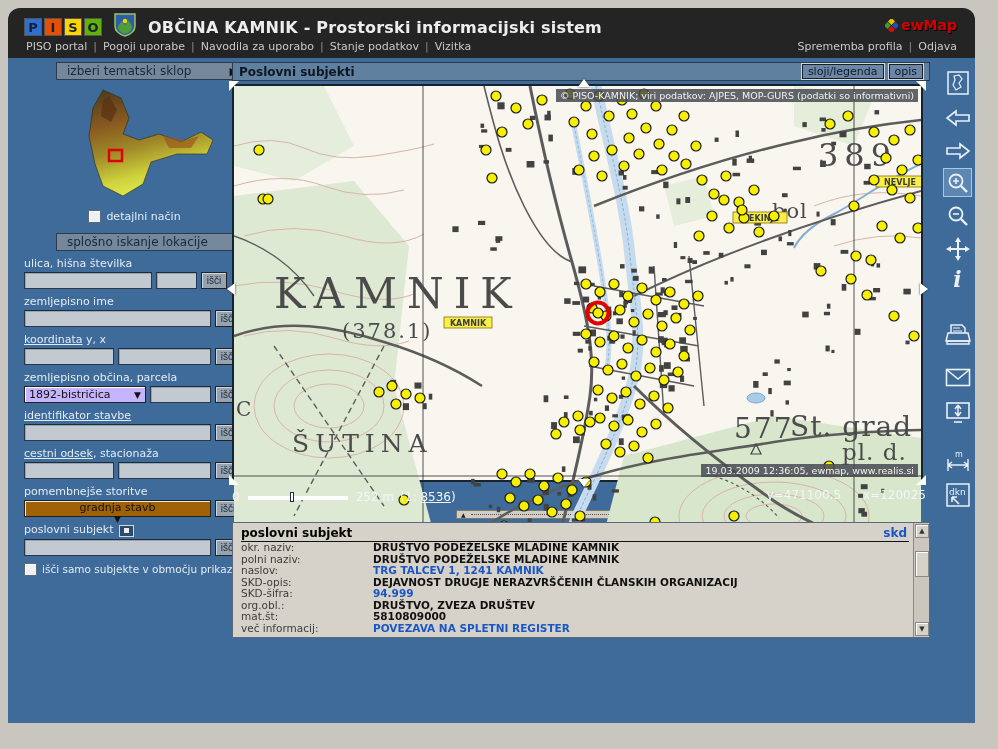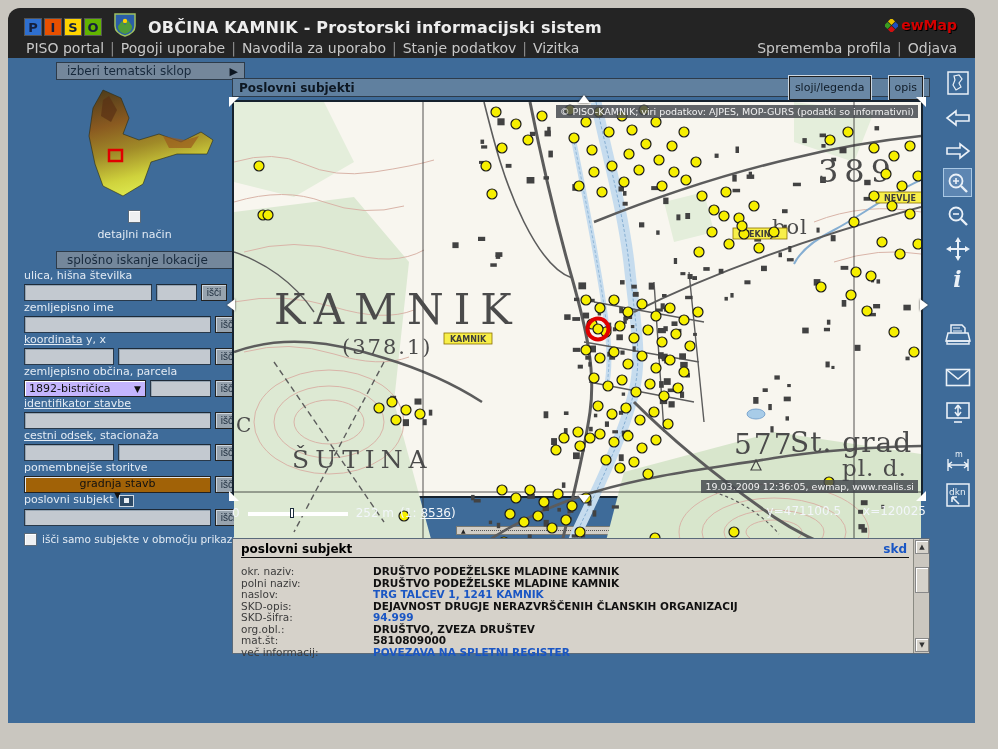--- a/index.html
+++ b/index.html
@@ -10,56 +10,56 @@
   
   .hdr { position:absolute; left:0; top:0; width:100%; height:50px; background:#242424; border-radius:12px 12px 0 0; }
   .hdr-row { position:absolute; left:16px; top:6px; height:26px; display:flex; align-items:center; gap:6px; }
   .piso-logo { display:flex; gap:2px; }
   .piso-box { width:18px; height:18px; display:flex; align-items:center; justify-content:center;
               font-weight:bold; font-size:13px; color:#15203d; border:1px solid #555; }
   .crest { margin-left:6px; }
   .hdr-title { color:#ededed; font-weight:bold; font-size:16px; margin-left:6px; letter-spacing:0.2px; }
   .ewmap { position:absolute; right:18px; top:9px; display:flex; align-items:center; gap:3px; }
   .ewmap-txt { color:#d40000; font-weight:bold; font-size:14px; text-shadow:1px 1px 0 #000; }
-  .menubar { position:absolute; left:16px; right:16px; bottom:3px; height:15px; font-size:14px; color:#c8c8c8; display:flex; justify-content:space-between; }
+  .menubar { position:absolute; left:16px; right:16px; bottom:3px; height:15px; font-size:11px; color:#c8c8c8; display:flex; justify-content:space-between; }
   .menubar .grp { display:flex; gap:0; }
   .mlink { cursor:pointer; padding:0 2px; }
   .msep { color:#8a8a8a; padding:0 4px; }
 
   
   .main { position:absolute; left:0; top:50px; width:967px; height:665px; background:#3e6b99; }
 
   
   .sidebar { position:absolute; left:16px; top:4px; width:221px; }
   .secthdr { height:18px; background:#74879b; border:1px solid #2d3b4a; color:#17293c; font-size:12px;
              display:flex; align-items:center; padding:0 10px; position:relative;margin-left:32px; }
   .secthdr .arr { position:absolute; right:6px; color:#0c1520; font-size:11px; }
   .thumb-wrap { text-align:center; padding:8px 0 2px 0; }
   .cb-row { display:flex; align-items:center; gap:5px; color:#e3ebf4; font-size:11px; margin:4px 0 10px 0; }
-  .cb-row.center { justify-content:center;flex-direction:column; }
+  .cb-row.center { justify-content:center; }
   .cb { width:13px; height:13px; background:#eef0f2; border:1px solid #5a6a7a; box-shadow:inset 1px 1px 0 #fff; }
-  .fld { margin-top:0; }
+  .fld { margin-top:6px; }
   .flbl { color:#e3ebf4; font-size:11px; margin-bottom:2px; }
   .flbl .u { text-decoration:underline; }
   .frow { display:flex; gap:4px; align-items:center; }
   .tin { height:17px; background:#c3c9d0; border:1px solid #29394a; border-top-color:#1d2a38; box-shadow:inset 1px 1px 0 #97a5b2; font-size:11px; padding:0 3px; color:#222; }
   .isci { height:17px; min-width:26px; background:#97a3ae; border:1px solid #222; box-shadow:inset 1px 1px 0 #cdd6de; color:#1c2c3c; font-size:10px; padding:0 3px; cursor:pointer; display:flex; align-items:center; justify-content:center; }
   .sel { height:17px; border:1px solid #222; box-shadow:inset 1px 1px 0 #fff; font-size:11px; color:#111;
          display:flex; align-items:center; justify-content:space-between; padding:0 4px; cursor:pointer; }
   .sel .dn { font-size:9px; color:#111; }
   .sel.white { background:#c4b5fd;gap:15px; }
   .sel.gray { background:#a16207; box-shadow:inset 1px 1px 0 #e2e7ec;flex-direction:column; }
   .mini-btn { width:15px; height:12px; background:#2d4a66; border:1px solid #cfd9e2; display:inline-flex; align-items:center; justify-content:center; margin-left:6px; cursor:pointer; }
   .mini-btn i { width:5px; height:5px; background:#e8eef4; display:block; }
 
   
-  .map-panel { position:absolute; left:224px; top:20px; width:698px; }
+  .map-panel { position:absolute; left:224px; top:4px; width:698px; }
   .map-hdr { height:19px; background:#60809f; border:1px solid #2d3b4a; display:flex; align-items:center; padding:0 6px; }
   .map-title { color:#0d1722; font-weight:bold; font-size:12px; flex:1; }
-  .mh-btn { font-size:11px; color:#101c28; background:#6a88a5; border:1px solid #1f1f1f; box-shadow:0 0 0 1px #cdd8e2; padding:0 5px; margin-left:18px; cursor:pointer; height:24px; display:flex; align-items:center; }
+  .mh-btn { font-size:11px; color:#101c28; background:#6a88a5; border:1px solid #1f1f1f; box-shadow:0 0 0 1px #cdd8e2; padding:0 5px; margin-left:5px; cursor:pointer; height:15px; display:flex; align-items:center; }
   .map-wrap { position:relative; margin-top:3px; width:691px; height:398px; border:2px solid #16222e; background:#f8f6ef; }
   .map-credit { position:absolute; top:3px; right:3px; background:rgba(70,74,80,0.85); color:#f2f2f2; font-size:9.5px; padding:1px 4px; z-index:5; }
   .map-stamp { position:absolute; bottom:3px; right:3px; background:rgba(70,74,80,0.85); color:#f2f2f2; font-size:9.5px; padding:1px 4px; z-index:5; }
   .pan { position:absolute; width:0; height:0; z-index:6; cursor:pointer; filter:drop-shadow(0 0 1px #333); }
   .pan-n  { left:50%; top:-7px;  border-left:6px solid transparent; border-right:6px solid transparent; border-bottom:8px solid #fff; }
   .pan-s  { left:50%; bottom:-7px; border-left:6px solid transparent; border-right:6px solid transparent; border-top:8px solid #fff; }
   .pan-w  { left:-7px; top:50%;  border-top:6px solid transparent; border-bottom:6px solid transparent; border-right:8px solid #fff; }
   .pan-e  { right:-7px; top:50%; border-top:6px solid transparent; border-bottom:6px solid transparent; border-left:8px solid #fff; }
   .pan-c  { width:10px; height:10px; border:0; background:#fff; clip-path:polygon(0 0,100% 0,0 100%); }
   .pan-nw { left:-5px; top:-5px; }
@@ -79,21 +79,21 @@
   .splitter { margin:4px auto 0 auto; width:250px; height:9px; background:#d2cec6; border:1px solid #7a7a72;
               display:flex; align-items:center; justify-content:space-between; padding:0 4px; cursor:row-resize; }
   .splitter .dots { flex:1; border-top:1px dotted #555; margin:0 5px; }
   .splitter .tri { font-size:6px; color:#222; line-height:1; }
 
   
   .info-panel { margin-top:3px; width:698px; height:116px; background:#d6d2ca; border:1px solid #5a6a7a; position:relative; padding:3px 20px 3px 8px; }
   .ip-hdr { display:flex; justify-content:space-between; border-bottom:1px solid #111; padding-bottom:1px; }
   .ip-title { font-weight:bold; font-size:12px; color:#000; }
   .ip-link { font-weight:bold; font-size:12px; color:#1a56c4; cursor:pointer; margin-right:2px; }
-  .ip-rows { margin-top:8px; }
+  .ip-rows { margin-top:0; }
   .ip-row { display:flex; font-size:10.5px; line-height:11.5px; }
   .ip-lab { width:132px; color:#3c3c3c; }
   .ip-val { font-weight:bold; color:#111; }
   .ip-val.link { color:#1a56c4; cursor:pointer; }
   .vscroll { position:absolute; right:0; top:0; bottom:0; width:16px; background:#cbc7bf; border-left:1px solid #8a8a82; }
   .vs-btn { position:absolute; left:1px; width:14px; height:14px; background:#d6d2ca; border:1px solid #888; box-shadow:inset 1px 1px 0 #fff; font-size:7px; color:#333; display:flex; align-items:center; justify-content:center; cursor:pointer; }
   .vs-up { top:1px; } .vs-dn { bottom:1px; }
   .vs-thumb { position:absolute; left:1px; top:28px; width:14px; height:26px; background:#d6d2ca; border:1px solid #888; box-shadow:inset 1px 1px 0 #fff; cursor:grab; }
 
   

